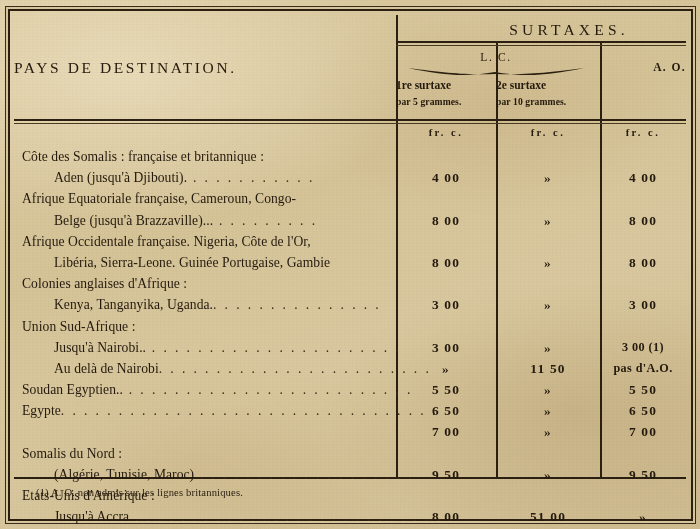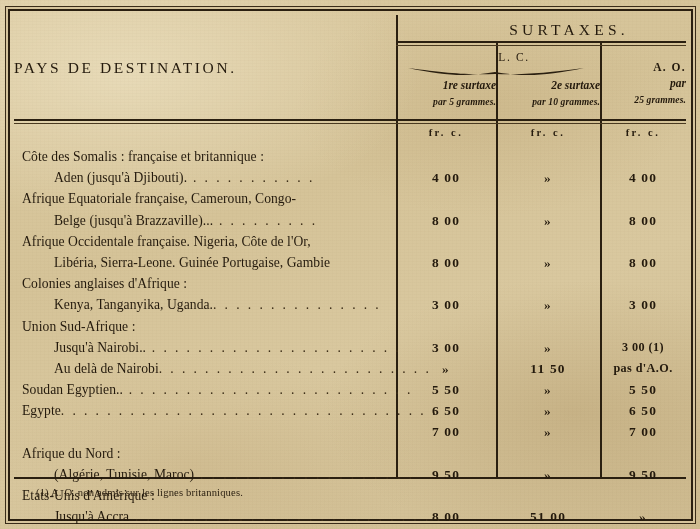--- a/index.html
+++ b/index.html
@@ -90,43 +90,41 @@
     letter-spacing: 4.2px;
     color: #241a0d;
     margin-left: 28px;
   }
   .lc-title {
     position: absolute;
     left: 382px; top: 36px; width: 200px;
     text-align: center;
     font-size: 11.5px;
     letter-spacing: 1.6px;
-    padding-left: 18px;
   }
   .lc-swash {
     position: absolute;
     left: 392px; top: 52px; width: 180px; height: 10px;
   }
   .ao-title {
     position: absolute;
     left: 586px; top: 46px; width: 86px;
     text-align: right;
     font-size: 11.5px;
     letter-spacing: 1.4px;
     font-weight: bold;
   }
 
   .colhead {
     position: absolute;
-    text-align: right;
+    text-align: left;
     font-size: 11.5px;
     font-weight: bold;
     line-height: 1.42;
     color: #241a0d;
-    font-style: italic;
   }
   .colhead .sub {
     font-size: 9.6px;
     font-weight: bold;
     letter-spacing: 0.1px;
   }
   .ch1 { left: 382px; top: 62px; width: 100px; }
   .ch2 { left: 482px; top: 62px; width: 104px; }
   .ch3 { left: 586px; top: 60px; width: 86px; }
 
@@ -223,24 +221,20 @@
     <div class="ao-title">A. O.</div>
 
     <div class="colhead ch1">
       <span>1re surtaxe</span><br>
       <span class="sub">par 5 grammes.</span>
     </div>
     <div class="colhead ch2">
       <span>2e surtaxe</span><br>
       <span class="sub">par 10 grammes.</span>
     </div>
-    <div class="colhead ch3">
-      <span>par</span><br>
-      <span class="sub">25 grammes.</span>
-    </div>
 
     <div class="frc frc1">fr.  c.</div>
     <div class="frc frc2">fr.  c.</div>
     <div class="frc frc3">fr.  c.</div>
 
     <div class="body" id="tbody">
         <div class="row">
           <div class="dest">Côte des Somalis : française et britannique :</div>
         </div>
         <div class="row">
@@ -302,21 +296,21 @@
           <div class="val c1">6  50</div>
           <div class="val c2">»</div>
           <div class="val c3">6  50</div>
         </div>
         <div class="row">
           <div class="val c1">7  00</div>
           <div class="val c2">»</div>
           <div class="val c3">7  00</div>
         </div>
         <div class="row">
-          <div class="dest">Afrique du Nord :</div>
+          <div class="dest">Somalis du Nord :</div>
         </div>
         <div class="row">
           <div class="dest ind">(Algérie, Tunisie, Maroc)<span class="leader"> . . . . . . . . . . . . . . . . . . .</span></div>
           <div class="val c1">9  50</div>
           <div class="val c2">»</div>
           <div class="val c3">9  50</div>
         </div>
         <div class="row">
           <div class="dest">Etats-Unis d'Amérique :</div>
         </div>

